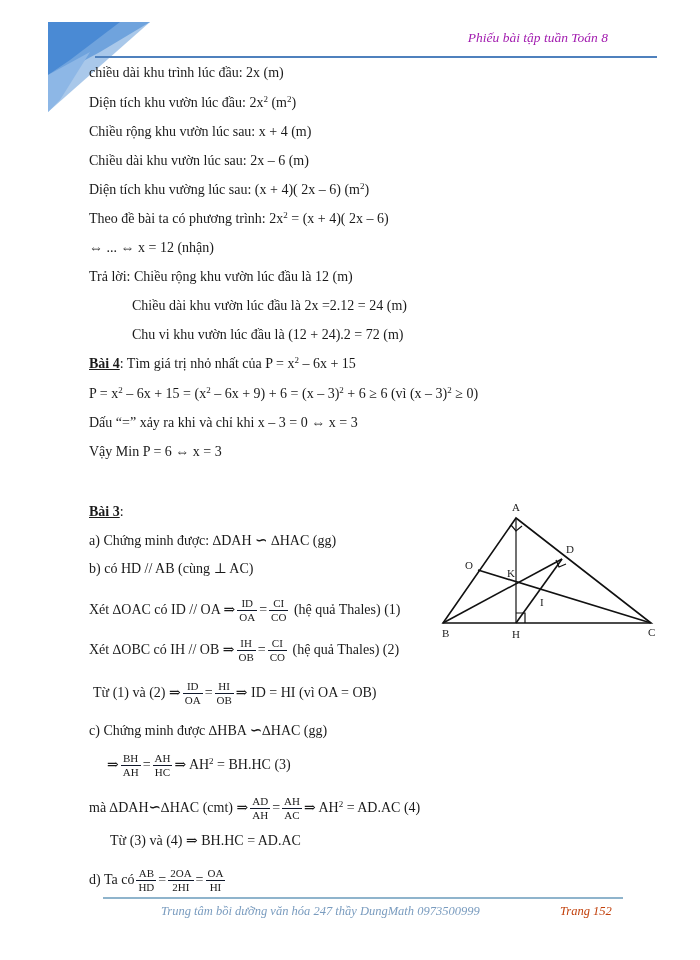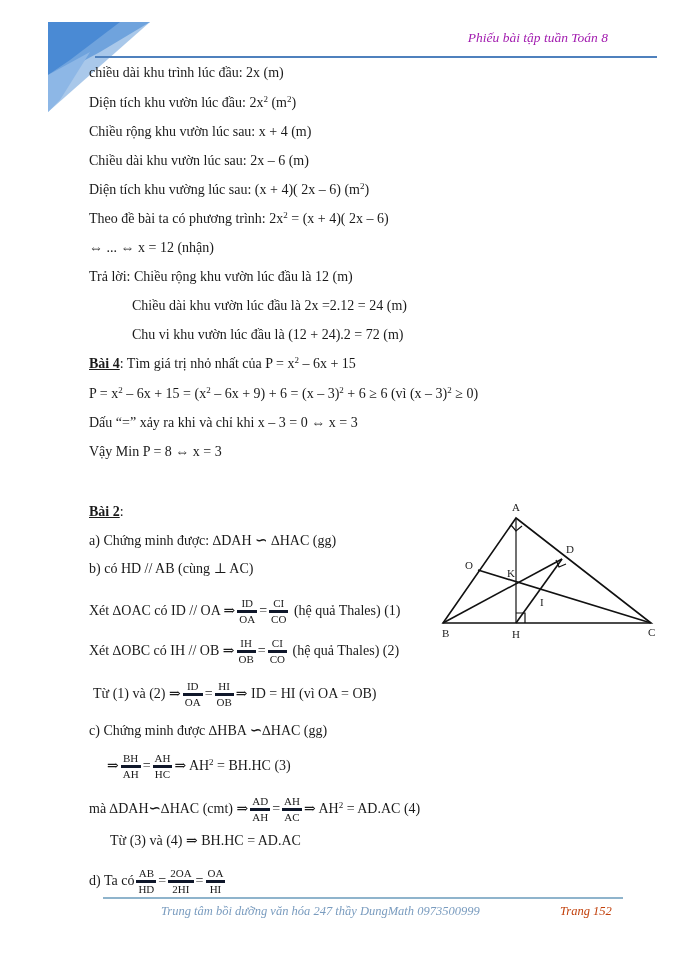--- a/index.html
+++ b/index.html
@@ -24,21 +24,21 @@
   }
   .indent { left: 132px; }
   .indent2 { left: 107px; }
   .indent3 { left: 110px; }
   .bold-u { font-weight: bold; text-decoration: underline; }
   sup { font-size: 9px; vertical-align: 5px; line-height: 0; }
   .frac {
     display: inline-block; vertical-align: middle; text-align: center;
     font-size: 11px; margin: 0 2px; line-height: 13px;
   }
-  .frac .num { display: block; border-bottom: 3px solid #0f172a; padding: 0 2px; }
+  .frac .num { display: block; border-bottom: 1px solid #0f172a; padding: 0 2px; }
   .frac .den { display: block; padding: 0 2px; }
   .sim { font-weight: bold; font-size: 15px; }
   .footer-line {
     position: absolute; left: 103px; top: 897px; width: 520px; height: 2px;
     background: #8fb4cc;
   }
   .footer-left {
     position: absolute; left: 120px; top: 904px;
     font-style: italic; font-size: 12.5px; color: #7a9cbf; margin-left: 41px;
   }
@@ -69,23 +69,23 @@
 <div class="line" style="top:181px"><span>Diện tích khu vường lúc sau: (x + 4)( 2x – 6)  (m</span><sup>2</sup><span>)</span></div>
 <div class="line" style="top:210px"><span>Theo đề bài ta có phương trình:  2x</span><sup>2</sup><span>  = (x + 4)( 2x – 6)</span></div>
 <div class="line" style="top:239px">⇔ ... ⇔ x = 12  (nhận)</div>
 <div class="line" style="top:268px">Trả lời: Chiều rộng khu vườn lúc đầu là 12 (m)</div>
 <div class="line indent" style="top:297px">Chiều dài khu vườn lúc đầu là 2x =2.12 = 24 (m)</div>
 <div class="line indent" style="top:326px">Chu vi khu vườn lúc đầu là (12 + 24).2 = 72 (m)</div>
 
 <div class="line" style="top:355px"><span class="bold-u">Bài 4</span><span>: Tìm giá trị nhỏ nhất của P = x</span><sup>2</sup><span> – 6x + 15</span></div>
 <div class="line" style="top:385px"><span>P = x</span><sup>2</sup><span> – 6x + 15 = (x</span><sup>2</sup><span> – 6x + 9) + 6 = (x – 3)</span><sup>2</sup><span> + 6  ≥ 6   (vì (x – 3)</span><sup>2</sup><span> ≥ 0)</span></div>
 <div class="line" style="top:414px">Dấu “=” xảy ra khi và chỉ khi x – 3 = 0 ⇔ x = 3</div>
-<div class="line" style="top:443px">Vậy Min P = 8 ⇔ x = 3</div>
+<div class="line" style="top:443px">Vậy Min P = 6 ⇔ x = 3</div>
 
-<div class="line" style="top:503px"><span class="bold-u">Bài 2</span><span>:</span></div>
+<div class="line" style="top:503px"><span class="bold-u">Bài 3</span><span>:</span></div>
 <div class="line" style="top:531px"><span>a) Chứng minh được:  ∆DAH </span><span class="sim">∽</span><span> ∆HAC (gg)</span></div>
 <div class="line" style="top:560px">b) có HD // AB (cùng ⊥ AC)</div>
 
 <div class="line" style="top:597px">
   <span>Xét  ∆OAC có ID // OA  ⇒</span><span class="frac"><span class="num">ID</span><span class="den">OA</span></span><span>=</span><span class="frac"><span class="num">CI</span><span class="den">CO</span></span><span> (hệ quả Thales) (1)</span>
 </div>
 <div class="line" style="top:637px">
   <span>Xét  ∆OBC có IH // OB ⇒</span><span class="frac"><span class="num">IH</span><span class="den">OB</span></span><span>=</span><span class="frac"><span class="num">CI</span><span class="den">CO</span></span><span> (hệ quả Thales) (2)</span>
 </div>
 <div class="line" style="left:93px; top:680px">

